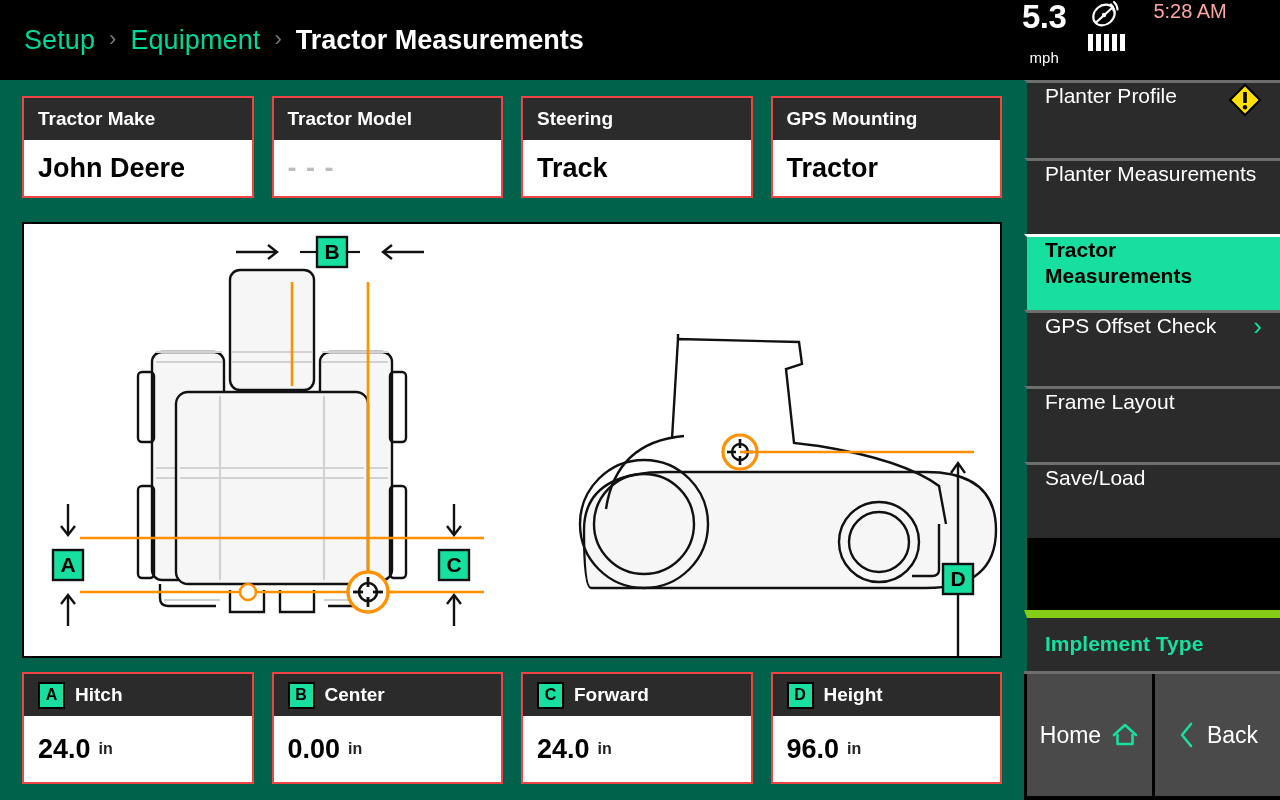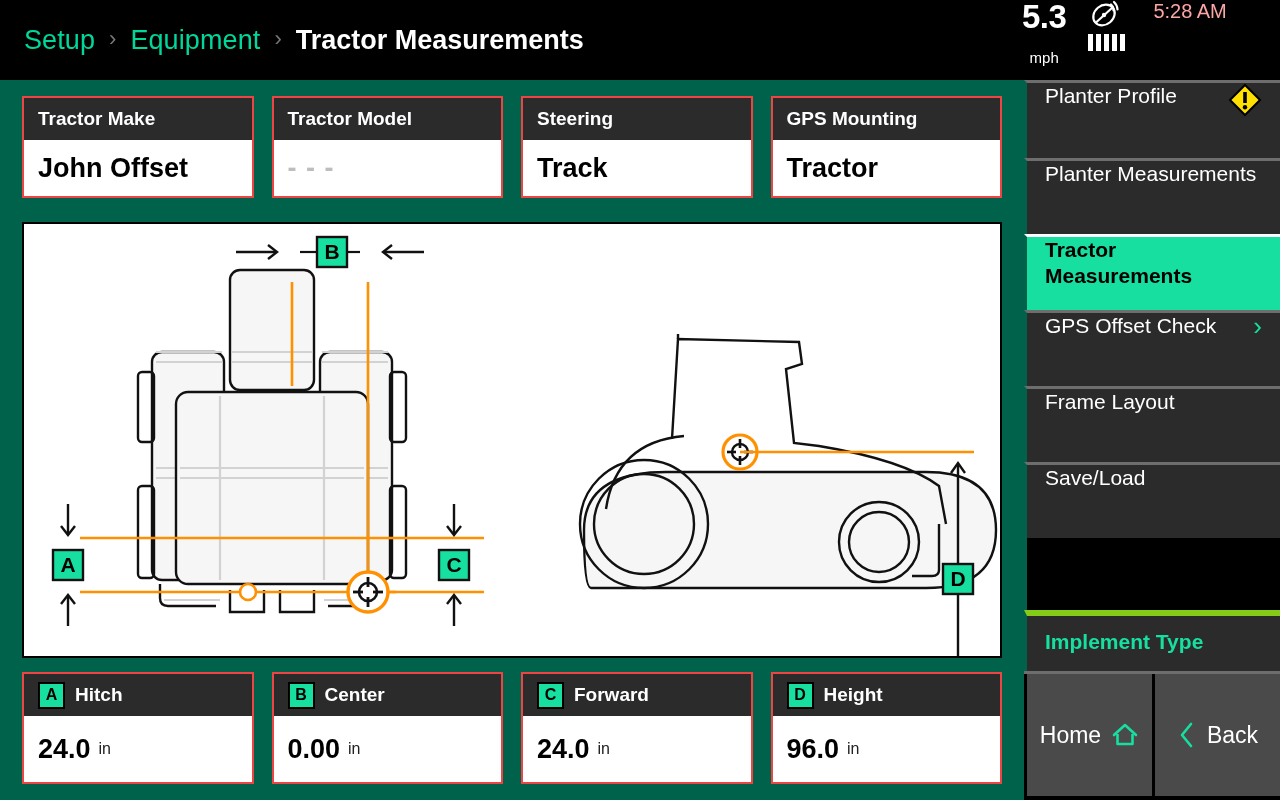--- a/index.html
+++ b/index.html
@@ -51,21 +51,21 @@
   .field-head {
     background: #2b2b2b; height: 42px; display: flex; align-items: center;
     padding: 0 14px; gap: 10px;
   }
   .field-head-label { color: #fff; font-size: 19px; font-weight: 700; }
   .field-body {
     flex: 1; background: #fff; display: flex; align-items: center; padding: 0 14px; gap: 8px;
   }
   .field-value { color: #000; font-size: 27px; font-weight: 700; }
   .field-value.empty { color: #bdbdbd; letter-spacing: 1px; }
-  .field-unit { color: #222; font-size: 16px; font-weight: 400; }
+  .field-unit { color: #222; font-size: 16px; font-weight: 700; }
   .badge {
     width: 27px; height: 27px; background: #17dfa0; border: 2px solid #000;
     color: #000; font-size: 16px; font-weight: 700;
     display: flex; align-items: center; justify-content: center; flex: 0 0 auto;
   }
 
   
   .diagram {
     position: absolute; left: 22px; top: 142px; width: 980px; height: 436px;
     background: #fff; border: 2px solid #000;
@@ -84,21 +84,21 @@
   .side-item {
     position: relative; background: #2b2b2b; color: #fff;
     padding: 0 18px; display: flex; align-items: flex-start; gap: 13px;
     border-top: 3px solid #6e6e6e; border-left: 3px solid #00624a;
   }
   .side-item .side-label { font-size: 21px; font-weight: 400; line-height: 1.22; flex: 1; }
   .side-item.active { background: #17dfa0; border-top-color: #fff; }
   .side-item.active .side-label { color: #000; font-weight: 700; }
   .side-spacer { background: #000; border-left: 3px solid #00624a; }
   .side-info {
-    background: #2b2b2b; border-top: 6px solid #84cc16; border-left: 3px solid #00624a;
+    background: #2b2b2b; border-top: 8px solid #84cc16; border-left: 3px solid #00624a;
     padding: 14px 18px 0 18px;
   }
   .side-info-title { color: #17dfa0; font-size: 21px; font-weight: 700; }
   .side-info-value { color: #fff; font-size: 21px; font-weight: 400; margin-top: 3px; }
 
   .side-bottom {
     position: absolute; left: 0; bottom: 4px; width: 256px; height: 125px;
     display: flex; gap: 3px; padding-left: 3px; background: #000; border-top: 3px solid #6e6e6e;
   }
   .side-btn {
@@ -149,21 +149,21 @@
   </div>
 
   <div class="main">
 
     <div class="field-row">
       <div class="field">
         <div class="field-head">
           <span class="field-head-label">Tractor Make</span>
         </div>
         <div class="field-body">
-          <span class="field-value">John Offset</span>
+          <span class="field-value">John Deere</span>
         </div>
       </div>
       <div class="field">
         <div class="field-head">
           <span class="field-head-label">Tractor Model</span>
         </div>
         <div class="field-body">
           <span class="field-value empty">- - -</span>
         </div>
       </div>

